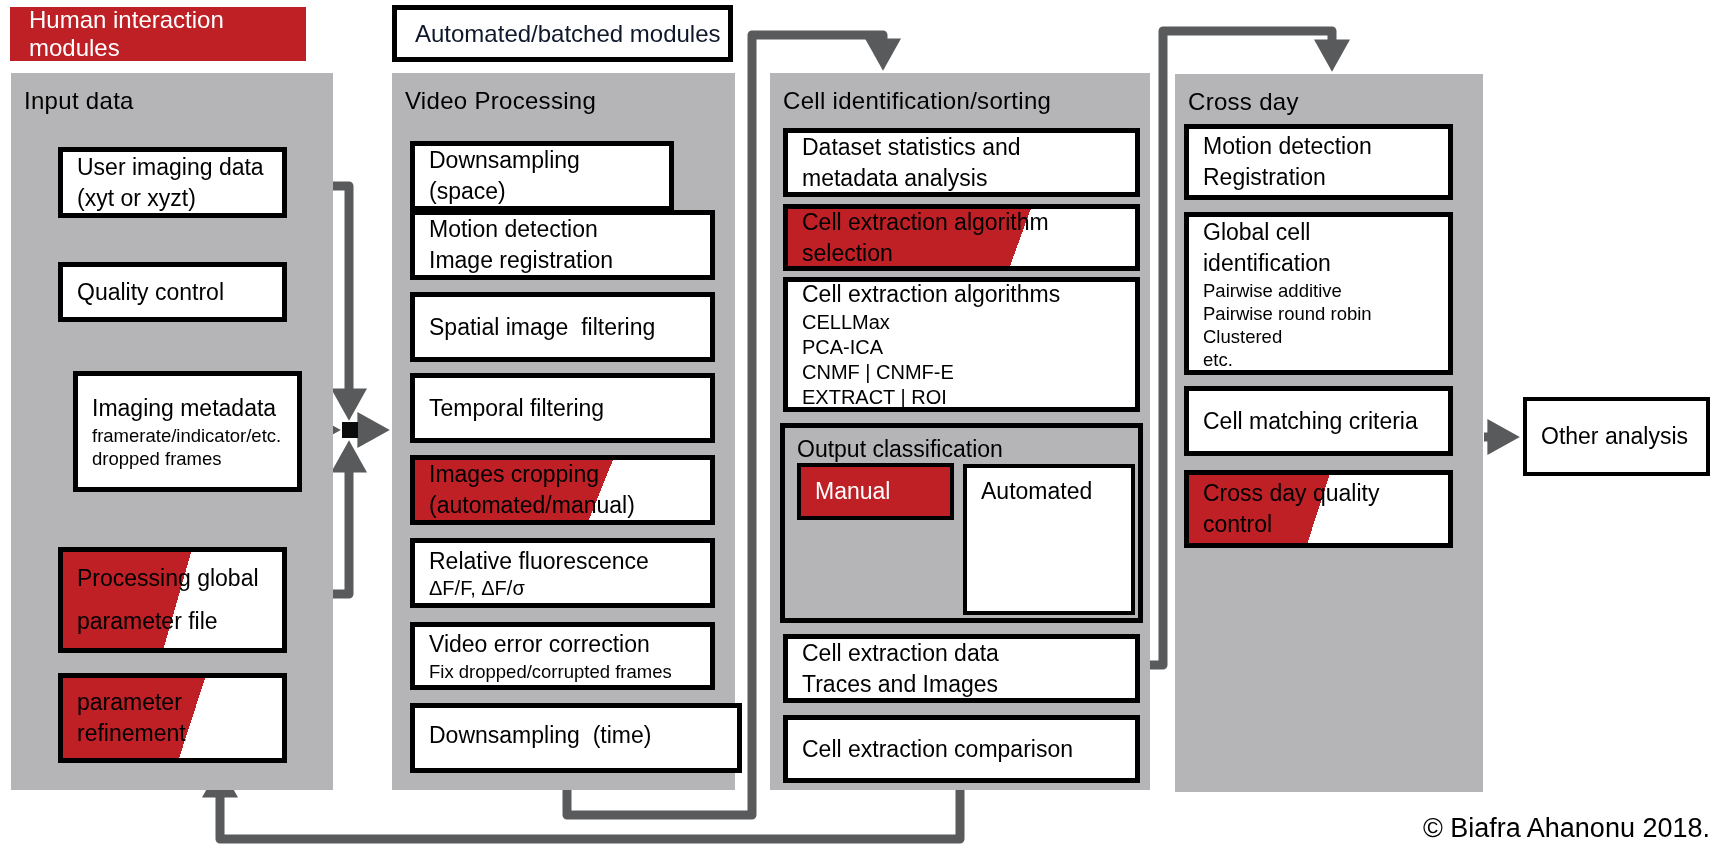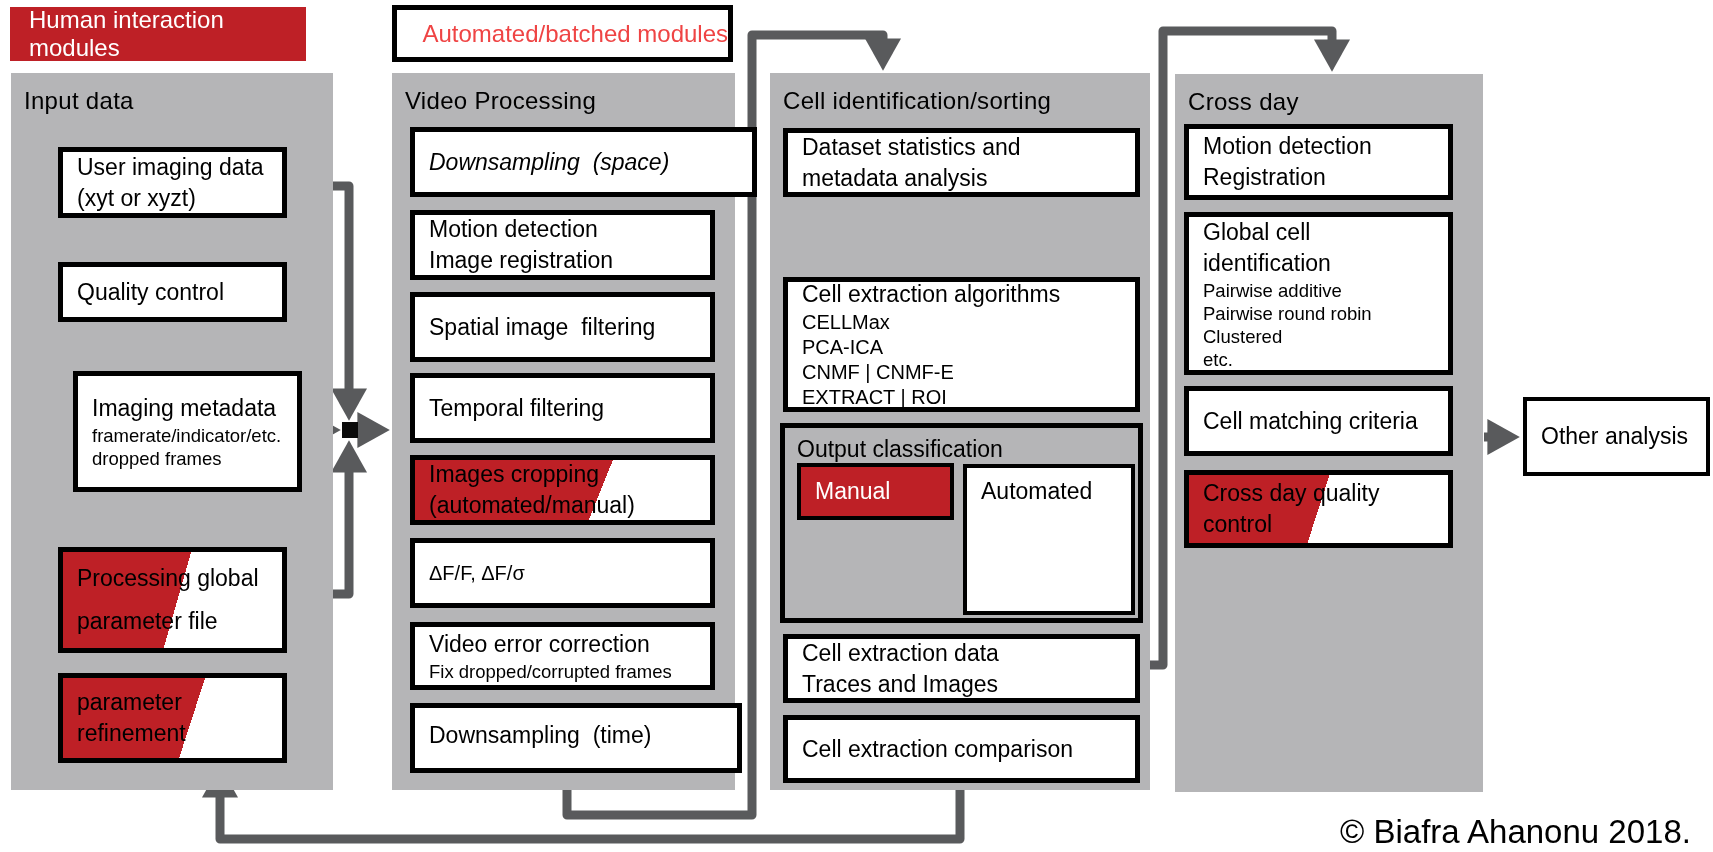--- a/index.html
+++ b/index.html
@@ -18,23 +18,23 @@
   .node{
     background:#fff;border:5px solid #000;display:flex;flex-direction:column;
     justify-content:center;padding:4px 6px 4px 14px;white-space:pre-wrap;
   }
   .node .l1,.node .l2{font-size:23px;line-height:31px;}
   .node .sub{font-size:18.5px;line-height:23px;}
   .split{background:linear-gradient(var(--ang,107deg), var(--red) var(--p,55%), #fff var(--p,55%));}
   .solid-red{background:var(--red);color:#fff;}
   .legend{display:flex;align-items:center;font-size:24px;padding-left:18px;}
   .legend.red{background:var(--red);color:#fff;border:none;}
-  .legend.white{background:#fff;border:5px solid #000;color:#ef4444;justify-content:flex-end;}
+  .legend.white{background:#fff;border:5px solid #000;color:#0f172a;}
   .octitle{font-size:23px;padding:8px 0 0 12px;}
-  .copyright{font-size:33px;white-space:nowrap;}
+  .copyright{font-size:27px;text-align:right;white-space:nowrap;}
   svg{position:absolute;left:0;top:0;}
 </style>
 </head>
 <body>
 
 <div id="stage">
 
   <svg width="1713" height="852" viewBox="0 0 1713 852">
     <defs>
       <marker id="ah" viewBox="0 0 4 4" refX="0.4" refY="2" markerWidth="4" markerHeight="4" orient="auto" markerUnits="strokeWidth">
@@ -91,51 +91,56 @@
   </div>
   <div class="abs node split" style="left:58px;top:547px;width:229px;height:106px;gap:12px;--p:52%;--ang:106deg;">
     <div class="l1">Processing global</div>
     <div class="l2">parameter file</div>
   </div>
   <div class="abs node split" style="left:58px;top:673px;width:229px;height:90px;--p:58%;--ang:108deg;">
     <div class="l1">parameter</div>
     <div class="l2">refinement</div>
   </div>
 
-  <div class="abs node" style="left:410px;top:127px;width:347px;height:70px;font-style:italic;">
+  <div class="abs node" style="left:410px;top:141px;width:264px;height:70px;">
     <div class="l1">Downsampling  (space)</div>
   </div>
   <div class="abs node" style="left:410px;top:210px;width:305px;height:70px;">
     <div class="l1">Motion detection</div>
     <div class="l2">Image registration</div>
   </div>
   <div class="abs node" style="left:410px;top:292px;width:305px;height:70px;">
     <div class="l1">Spatial image  filtering</div>
   </div>
   <div class="abs node" style="left:410px;top:373px;width:305px;height:70px;">
     <div class="l1">Temporal filtering</div>
   </div>
   <div class="abs node split" style="left:410px;top:455px;width:305px;height:70px;--p:62%;--ang:112deg;">
     <div class="l1">Images cropping</div>
     <div class="l2">(automated/manual)</div>
   </div>
   <div class="abs node" style="left:410px;top:538px;width:305px;height:70px;">
+    <div class="l1">Relative fluorescence</div>
     <div class="sub" style="font-size:20px;">ΔF/F, ΔF/σ</div>
   </div>
   <div class="abs node" style="left:410px;top:622px;width:305px;height:68px;">
     <div class="l1">Video error correction</div>
     <div class="sub">Fix dropped/corrupted frames</div>
   </div>
   <div class="abs node" style="left:410px;top:703px;width:332px;height:70px;justify-content:flex-start;padding-top:12px;">
     <div class="l1">Downsampling  (time)</div>
   </div>
 
   <div class="abs node" style="left:783px;top:128px;width:357px;height:69px;">
     <div class="l1">Dataset statistics and</div>
     <div class="l2">metadata analysis</div>
+  </div>
+  <div class="abs node split" style="left:783px;top:204px;width:357px;height:67px;--p:66%;--ang:110deg;">
+    <div class="l1">Cell extraction algorithm</div>
+    <div class="l2">selection</div>
   </div>
   <div class="abs node" style="left:783px;top:277px;width:357px;height:135px;">
     <div class="l1">Cell extraction algorithms</div>
     <div class="sub" style="font-size:20px;line-height:25px;">CELLMax</div>
     <div class="sub" style="font-size:20px;line-height:25px;">PCA-ICA</div>
     <div class="sub" style="font-size:20px;line-height:25px;">CNMF | CNMF-E</div>
     <div class="sub" style="font-size:20px;line-height:25px;">EXTRACT | ROI</div>
   </div>
   <div class="abs" style="left:780px;top:423px;width:363px;height:200px;border:5px solid #000;background:var(--colgray);">
     <div class="octitle">Output classification</div>

